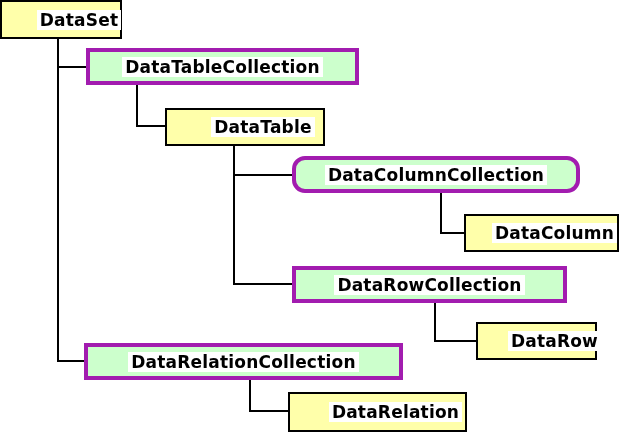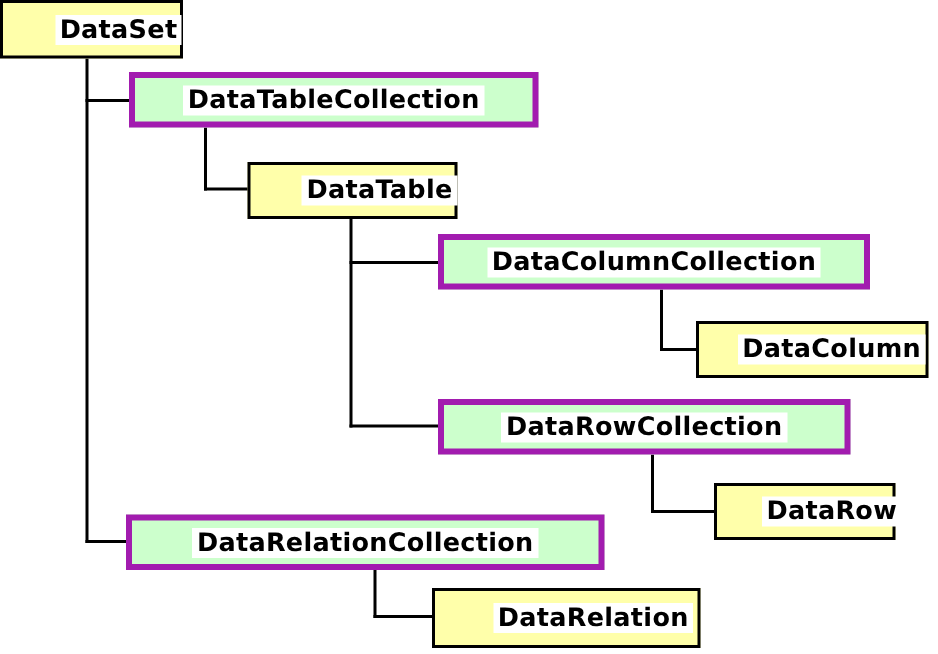--- a/index.html
+++ b/index.html
@@ -82,25 +82,25 @@
   <div class="link h" style="left:249px; top:410px; width:41px;"></div>
 
   <div class="node root" style="left:0px; top:0px; width:122px; height:39px;">
     <span class="label">DataSet</span>
   </div>
 
   <div class="node" style="left:86px; top:48px; width:273px; height:37px;">
     <span class="label">DataTableCollection</span>
   </div>
 
-  <div class="node root" style="left:165px; top:108px; width:140px; height:38px;">
+  <div class="node root" style="left:165px; top:108px; width:160px; height:38px;">
     <span class="label">DataTable</span>
   </div>
 
-  <div class="node" style="left:292px; top:156px; width:288px; height:37px;">
+  <div class="node" style="left:292px; top:156px; width:288px; height:37px;border-radius:13px;">
     <span class="label">DataColumnCollection</span>
   </div>
 
   <div class="node root" style="left:464px; top:214px; width:155px; height:38px;justify-content:flex-end;">
     <span class="label">DataColumn</span>
   </div>
 
   <div class="node" style="left:292px; top:266px; width:275px; height:37px;text-align:center;">
     <span class="label">DataRowCollection</span>
   </div>

